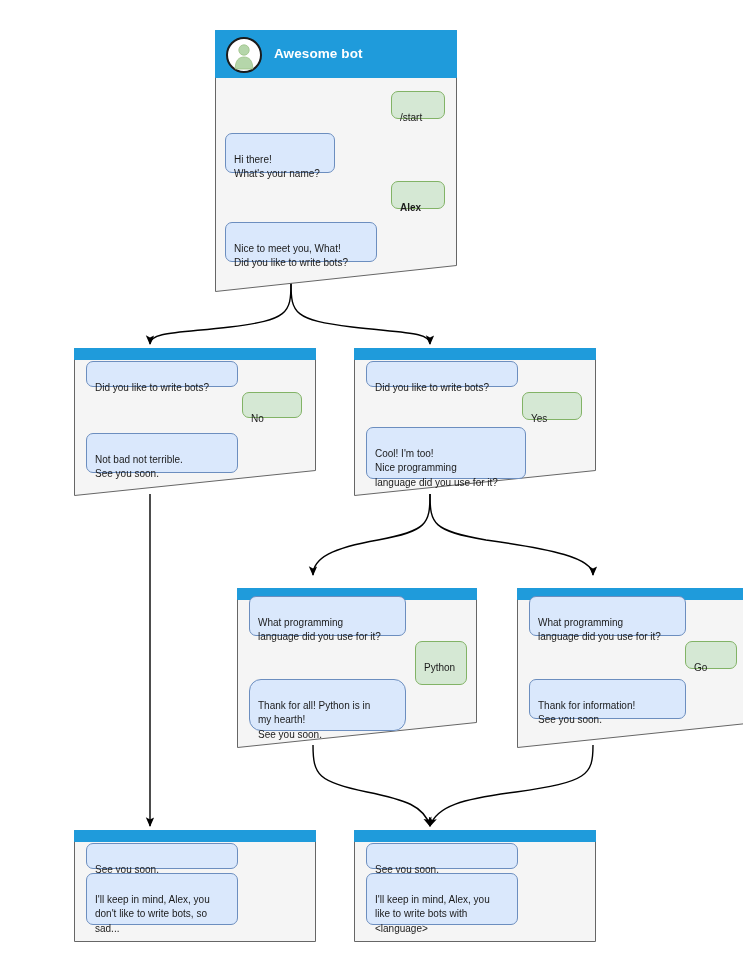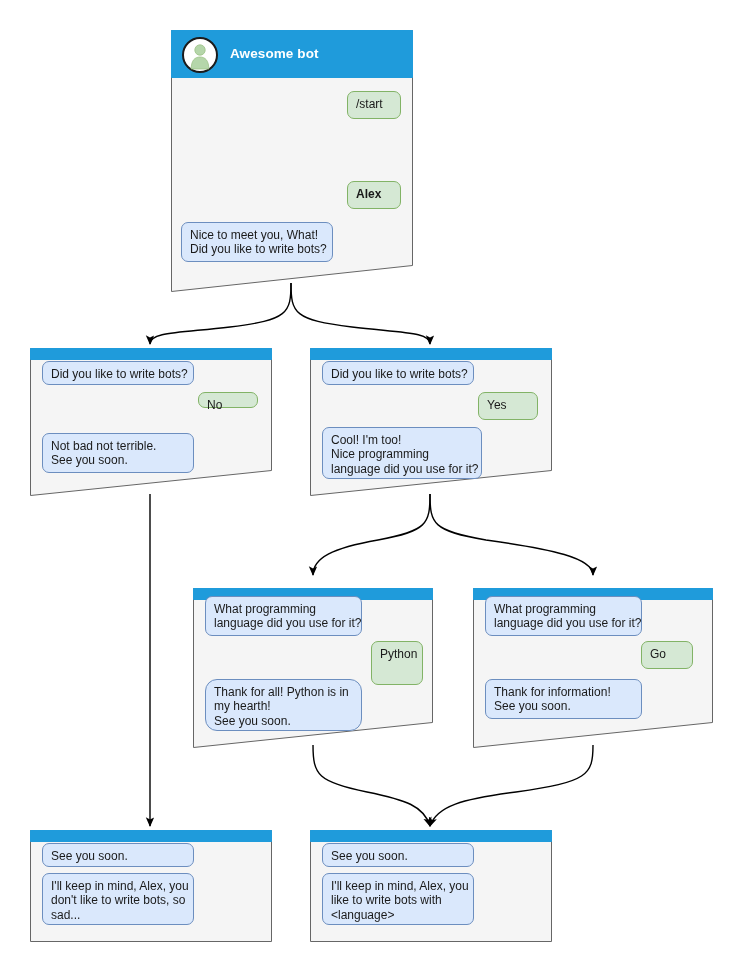--- a/index.html
+++ b/index.html
@@ -22,20 +22,21 @@
   svg.layer {
     position: absolute;
     left: 0;
     top: 0;
     width: 743px;
     height: 971px;
     overflow: visible;
   }
   .card {
     position: absolute;
+    margin-left: 44px;
   }
   .card-shell {
     position: absolute;
     left: 0;
     top: 0;
   }
   .card-content {
     position: absolute;
     left: 0;
     top: 0;
@@ -47,24 +48,24 @@
     color: #ffffff;
     font-weight: bold;
     font-size: 13.5px;
     letter-spacing: 0.1px;
     white-space: nowrap;
   }
   .bubble {
     position: absolute;
     box-sizing: border-box;
     border-radius: 7px;
-    font-size: 12px;
+    font-size: 10px;
     line-height: 14.4px;
     color: #1a1a1a;
-    padding: 5px 8px 5px 8px;
+    padding: 19px 8px 5px 8px;
     white-space: pre;
   }
   .bubble-bot {
     background: #dae8fc;
     border: 1px solid #6c8ebf;
   }
   .bubble-user {
     background: #d5e8d4;
     border: 1px solid #82b366;
     text-align: left;
@@ -129,20 +130,22 @@
       <div class="avatar" style="left:11px; top:7px; width:36px; height:36px;">
         <svg width="32" height="32" viewBox="0 0 32 32">
           <circle cx="16" cy="11" r="5.2" fill="#b5d6aa" stroke="#9cc186" stroke-width="0.8"></circle>
           <path d="M7.2,30 C7.2,21.5 10.8,18 16,18 C21.2,18 24.8,21.5 24.8,30 Z" fill="#b5d6aa" stroke="#9cc186" stroke-width="0.8"></path>
         </svg>
       </div>
       <div class="bot-title" style="left:59px; top:16px;"><span>Awesome bot</span></div>
 
       <div class="bubble bubble-user" style="left:176px; top:61px; width:54px; height:28px;">/start</div>
 
+      <div class="bubble bubble-bot" style="left:10px; top:103px; width:110px; height:40px;">Hi there!
+What's your name?</div>
 
       <div class="bubble bubble-user" style="left:176px; top:151px; width:54px; height:28px;font-weight:bold;">Alex</div>
 
       <div class="bubble bubble-bot" style="left:10px; top:192px; width:152px; height:40px;">Nice to meet you, What!
 Did you like to write bots?</div>
     </div>
   </div>
 
   <div class="card" style="left:30px; top:348px; width:242px; height:148px;">
     <svg class="card-shell" width="242" height="150" viewBox="0 0 242 150">

